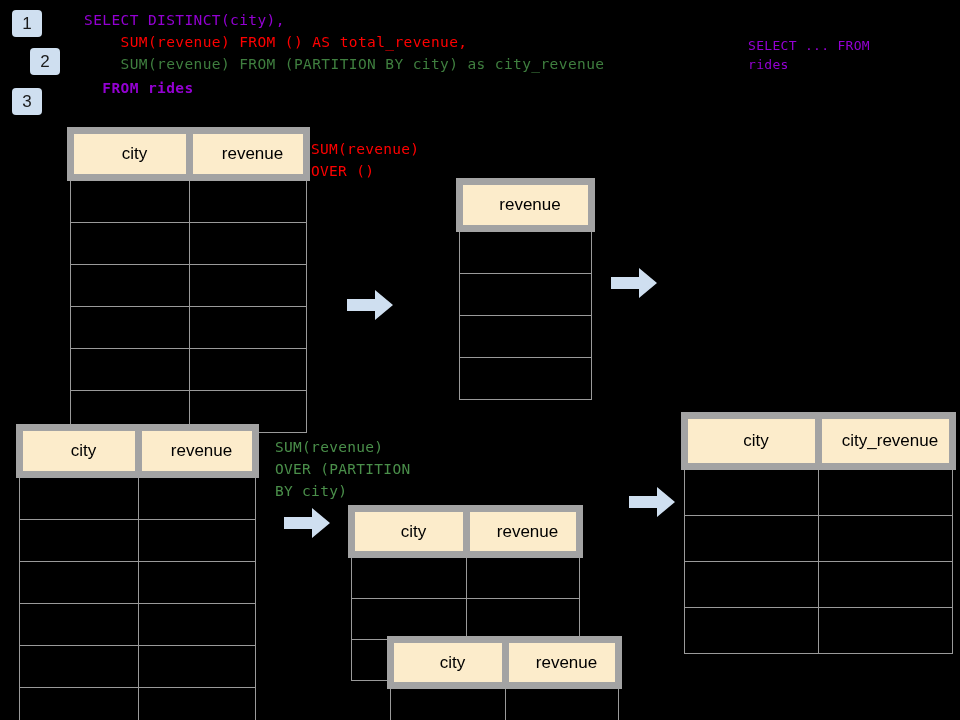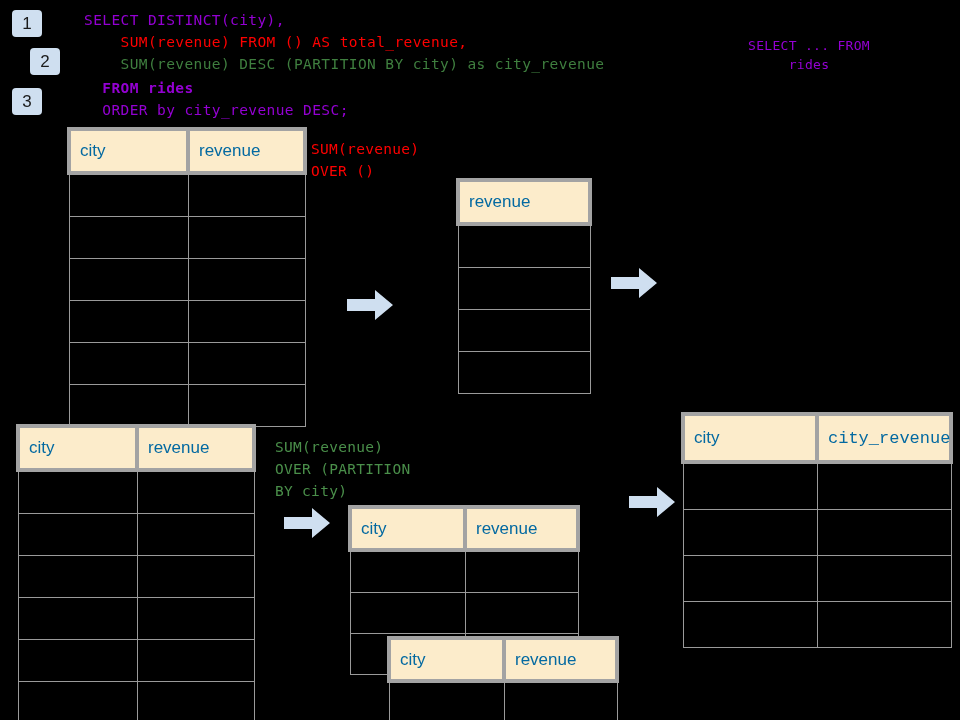--- a/index.html
+++ b/index.html
@@ -62,51 +62,50 @@
     border-collapse: collapse;
     table-layout: fixed;
     background: #000000;
   }
   .tbl td {
     border: 1px solid #9a9a9a;
     background: #000000;
     padding: 0;
   }
   .tbl th {
-    border: 4px solid #a3a3a3;
+    border: 7px solid #a3a3a3;
     background: #fceccb;
-    color: #0369a1;
+    color: #000000;
     font-family: "Liberation Sans", sans-serif;
     font-weight: normal;
     font-size: 17px;
-    text-align: left;
+    text-align: center;
     padding: 0 0 0 9px;
   }
 
   
   .arrow {
     position: absolute;
   }
 </style>
 </head>
 <body>
 
 <div id="canvas">
 
   <div class="badge" style="left:12px; top:10px;">1</div>
   <div class="badge" style="left:30px; top:48px;">2</div>
   <div class="badge" style="left:12px; top:88px;">3</div>
 
   <div class="sql sql-purple" style="left:84px; top:10px;">SELECT DISTINCT(city),</div>
   <div class="sql sql-red" style="left:84px; top:32px;">    SUM(revenue) FROM () AS total_revenue,</div>
-  <div class="sql sql-green" style="left:84px; top:54px;">    SUM(revenue) DESC (PARTITION BY city) as city_revenue</div>
+  <div class="sql sql-green" style="left:84px; top:54px;">    SUM(revenue) FROM (PARTITION BY city) as city_revenue</div>
   <div class="sql sql-purple" style="left:84px; top:78px;font-weight:bold;">  FROM rides</div>
-  <div class="sql sql-purple" style="left:84px; top:100px;">  ORDER by city_revenue DESC;</div>
-
-  <div class="annot annot-purple" style="left:748px; top:36px;text-align:center;">SELECT ... FROM
+
+  <div class="annot annot-purple" style="left:748px; top:36px;">SELECT ... FROM
 rides</div>
   <div class="annot annot-red" style="left:311px; top:138px;">SUM(revenue)
 OVER ()</div>
   <div class="annot annot-green" style="left:275px; top:436px;">SUM(revenue)
 OVER (PARTITION
 BY city)</div>
 
   <svg class="arrow" style="left:347px; top:290px;" width="46" height="30" viewBox="0 0 46 30">
     <polygon points="0,9 28,9 28,0 46,15 28,30 28,21 0,21" fill="#cfdff0"></polygon>
   </svg>
@@ -274,21 +273,21 @@
     </table>
 
   <table class="tbl" style="z-index: 2; left: 681px; top: 412px; width: 270px;">
       <colgroup>
         <col style="width: 134px;">
         <col style="width: 134px;">
       </colgroup>
       <thead>
         <tr>
           <th style="height: 44px;">city</th>
-          <th style="height: 44px; font-family: Liberation Mono, monospace;">city_revenue</th>
+          <th style="height: 44px;">city_revenue</th>
         </tr>
       </thead>
       <tbody>
         <tr>
           <td style="height: 45px;">&nbsp;</td>
           <td style="height: 45px;">&nbsp;</td>
         </tr>
         <tr>
           <td style="height: 45px;">&nbsp;</td>
           <td style="height: 45px;">&nbsp;</td>

